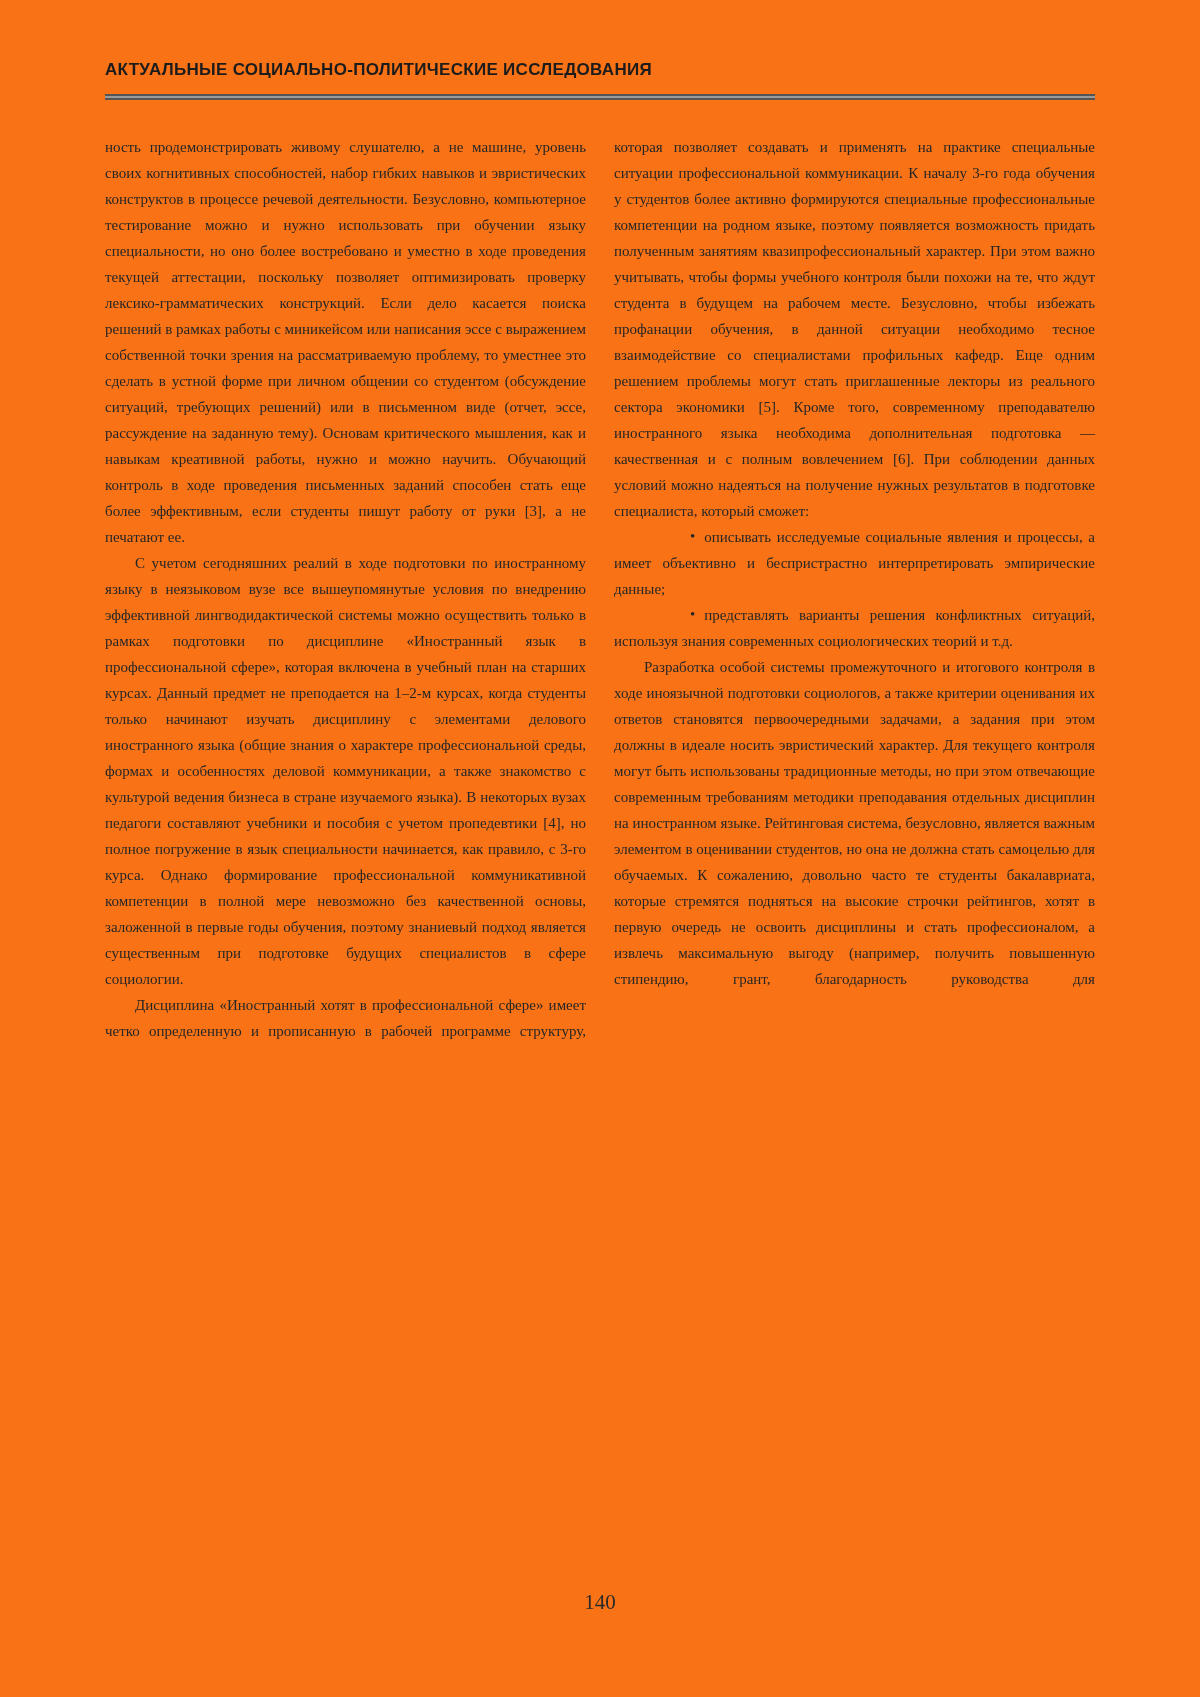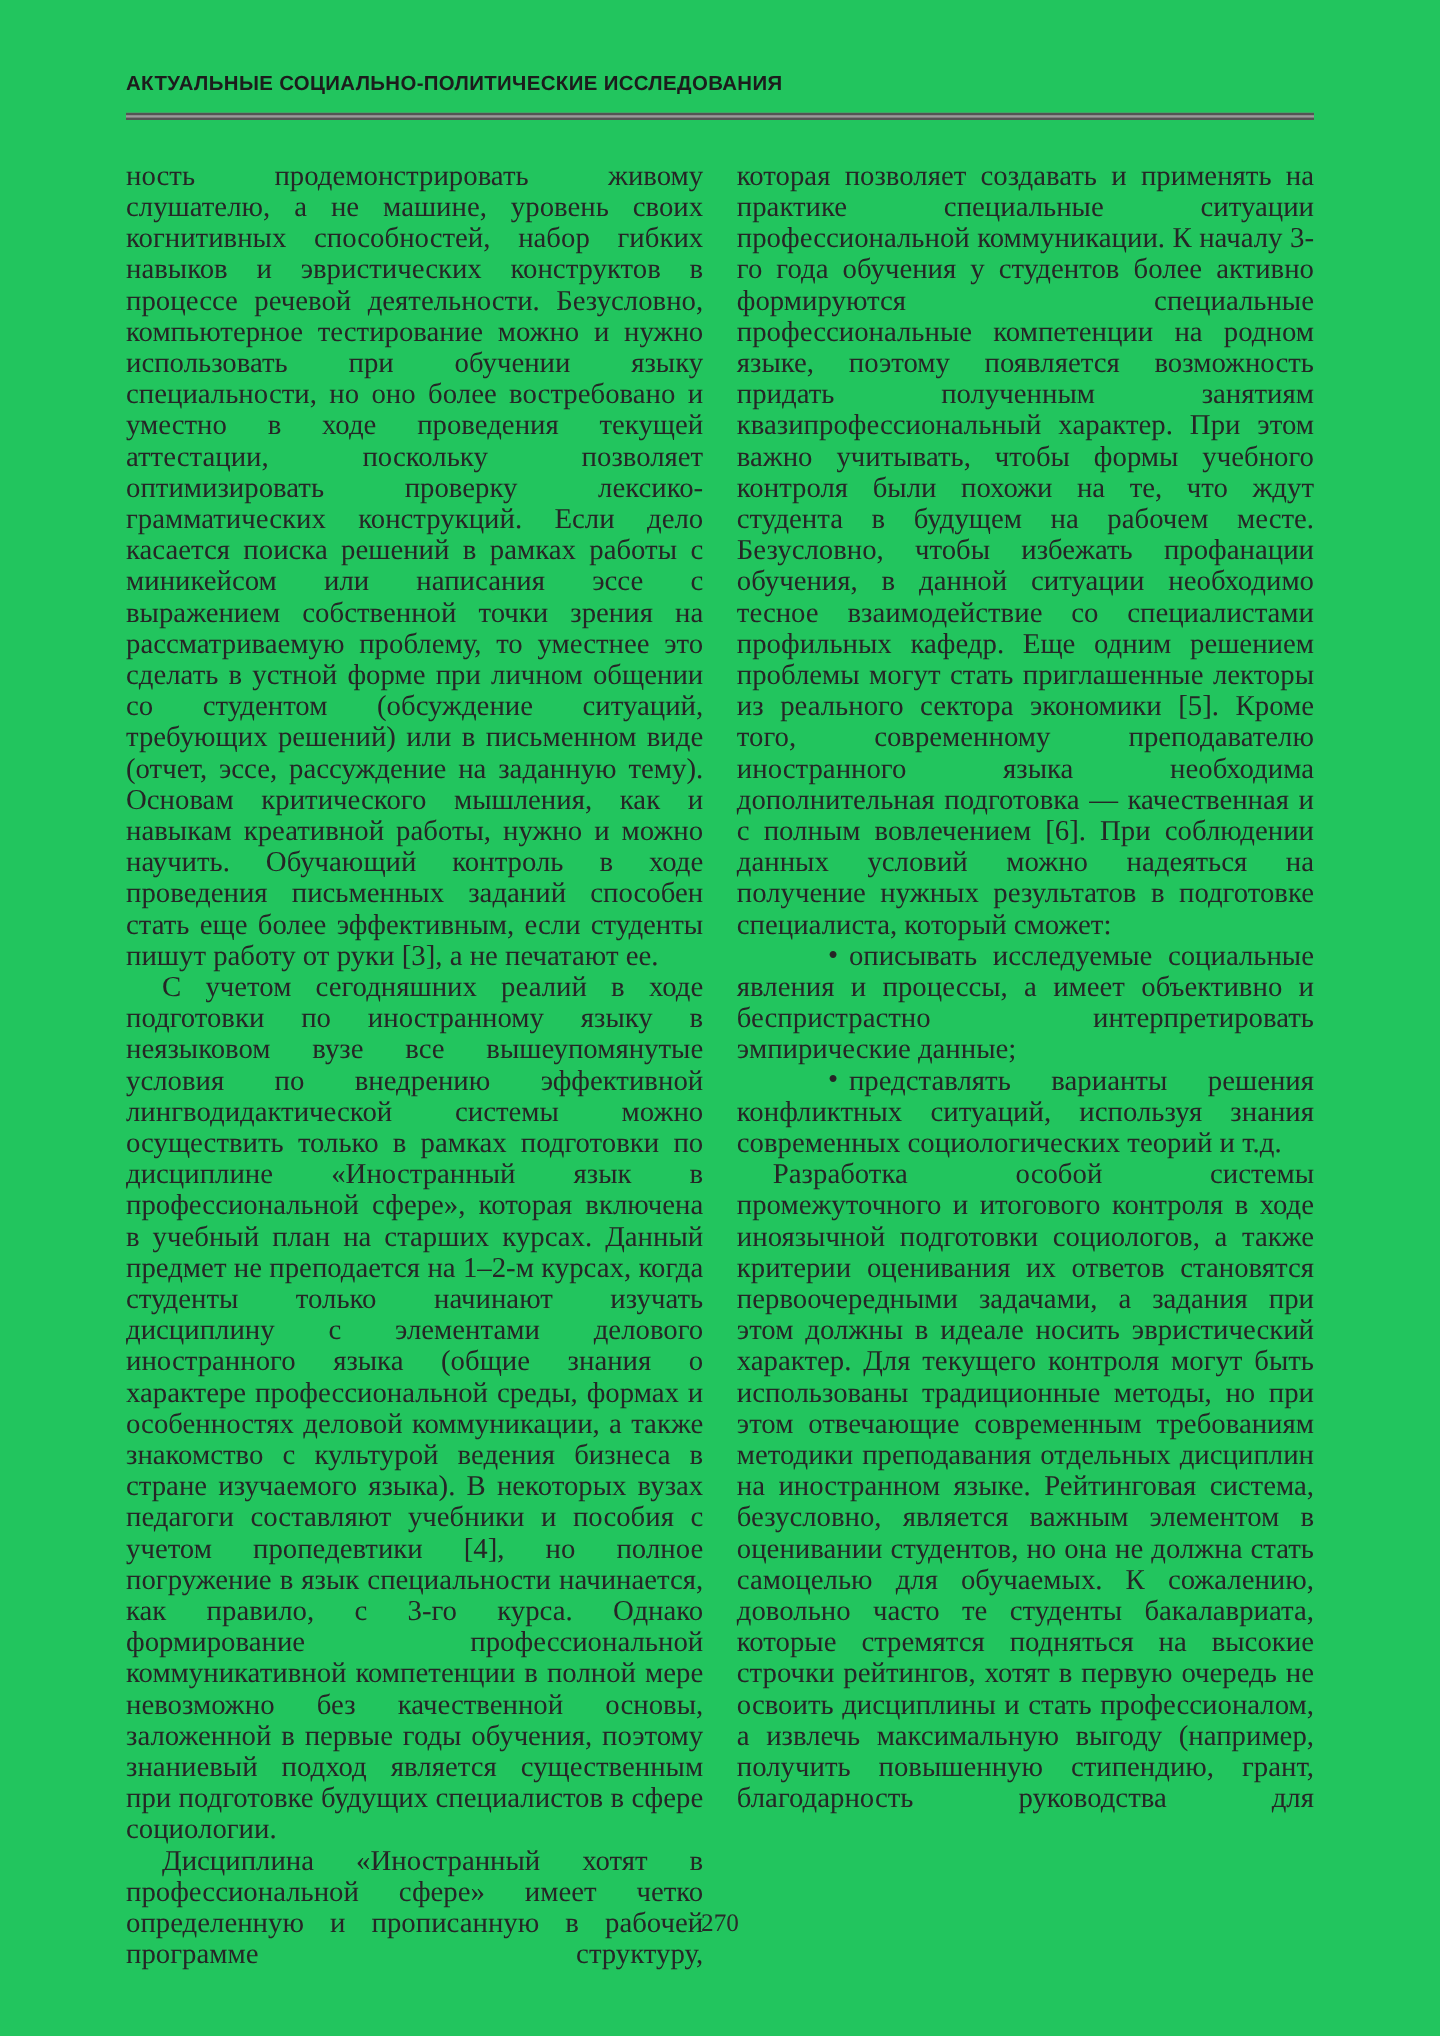--- a/index.html
+++ b/index.html
@@ -5,21 +5,21 @@
   html, body {
     margin: 0;
     padding: 0;
     background: #ffffff;
   }
   .page {
     position: relative;
     width: 1200px;
     height: 1697px;
     margin: 0 auto;
-    background: #22c55e;
+    background: #f97316;
     box-sizing: border-box;
     padding: 60px 105px 0 105px;
     font-family: "Liberation Serif", serif;
     color: #262626;
     overflow: hidden;
   }
   .running-head {
     font-family: "Liberation Sans", sans-serif;
     font-weight: 700;
     font-size: 17px;
@@ -34,21 +34,21 @@
     border-top: 2px solid #545454;
     border-bottom: 2px solid #545454;
   }
   .columns {
     display: flex;
     justify-content: space-between;
     margin-top: 34px;
   }
   .col {
     width: 481px;
-    font-size: 24px;
+    font-size: 15px;
     line-height: 26px;
     text-align: justify;
     hyphens: auto;
   }
   .col p {
     margin: 0;
     text-indent: 0;
   }
   .col p.indent {
     text-indent: 30px;
@@ -99,16 +99,16 @@
       </p>
       <p class="bullet">
         <span class="bullet-glyph">•</span><span>представлять варианты решения конфликтных ситуаций, используя знания современных социологических теорий и т.д.</span>
       </p>
       <p class="indent runover">Разработка особой системы промежуточного и итогового контроля в ходе иноязычной подготовки социологов, а также критерии оценивания их ответов становятся первоочередными задачами, а задания при этом должны в идеале носить эвристический характер. Для текущего контроля могут быть использованы традиционные методы, но при этом отвечающие современным требованиям методики преподавания отдельных дисциплин на иностранном языке. Рейтинговая система, безусловно, является важным элементом в оценивании студентов, но она не должна стать самоцелью для обучаемых. К сожалению, довольно часто те студенты бакалавриата, которые стремятся подняться на высокие строчки рейтингов, хотят в первую очередь не освоить дисциплины и стать профессионалом, а извлечь максимальную выгоду (например, получить повышенную стипендию, грант, благодарность руководства для</p>
     </section>
 
   </main>
 
   <footer>
-    <div class="page-number">270</div>
+    <div class="page-number">140</div>
   </footer>
 
 </div>
 
 </body></html>

